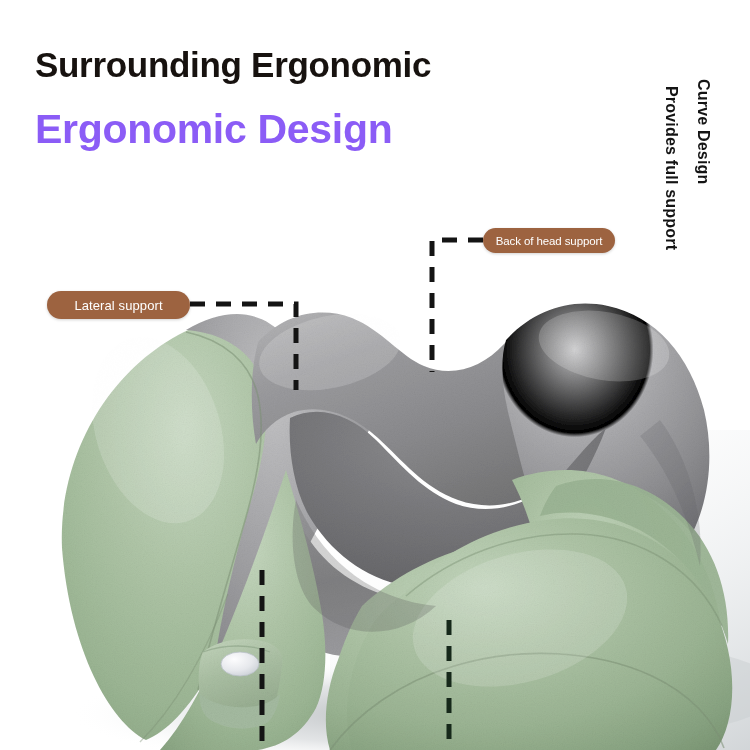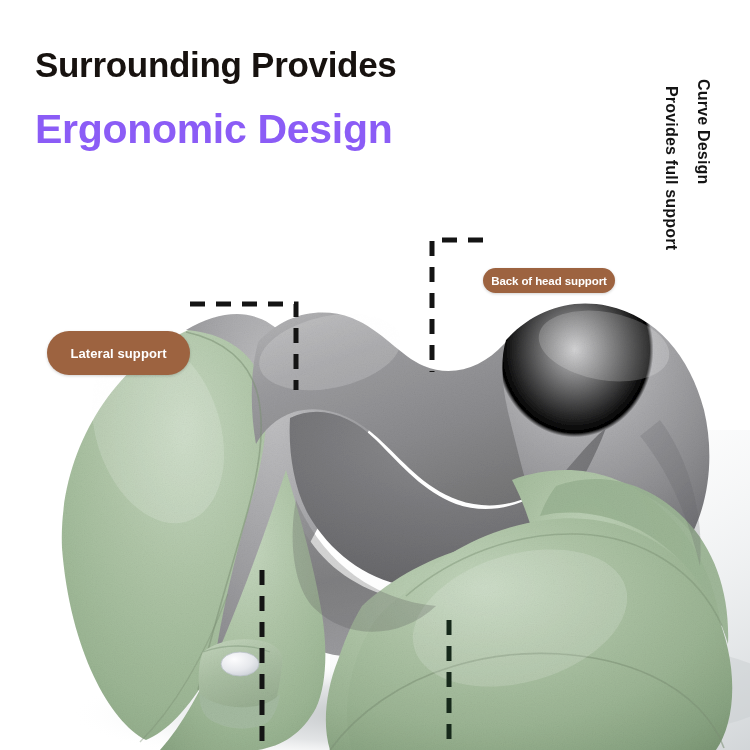--- a/index.html
+++ b/index.html
@@ -51,30 +51,29 @@
 
   
   .callout {
     position: absolute;
     display: flex;
     align-items: center;
     justify-content: center;
     background: #9d6340;
     color: #ffffff;
     border-radius: 999px;
-    font-weight: bold;
+    font-weight: normal;
     white-space: nowrap;
     box-shadow: 0 1px 3px rgba(0,0,0,0.18);
-    margin-top: 40px;
   }
   #callout-lateral-support {
     left: 47px;
     top: 291px;
     width: 143px;
-    height: 44px;
+    height: 28px;
     font-size: 13px;
     letter-spacing: 0.1px;
   }
   #callout-back-of-head {
     left: 483px;
     top: 228px;
     width: 132px;
     height: 25px;
     font-size: 11.5px;
     letter-spacing: -0.1px;
@@ -343,21 +342,21 @@
 
     <path d="M 190,304 L 296,304 L 296,390" fill="none" stroke="#141414" stroke-width="5" stroke-dasharray="15 11" stroke-linecap="butt"></path>
 
     <path d="M 483,240 L 432,240 L 432,372" fill="none" stroke="#141414" stroke-width="5" stroke-dasharray="15 11" stroke-linecap="butt"></path>
 
     <path d="M 262,570 L 262,750" fill="none" stroke="#141414" stroke-width="5" stroke-dasharray="15 11" stroke-linecap="butt"></path>
 
     <path d="M 449,620 L 449,750" fill="none" stroke="#16281a" stroke-width="5" stroke-dasharray="15 11" stroke-linecap="butt"></path>
   </svg>
 
-  <div class="headline" id="headline-line1">Surrounding Provides</div>
+  <div class="headline" id="headline-line1">Surrounding Ergonomic</div>
   <div class="headline" id="headline-line2">Ergonomic Design</div>
 
   <div class="vtext" id="vtext-curve-design">Curve Design</div>
   <div class="vtext" id="vtext-full-support">Provides full support</div>
 
   <div class="callout" id="callout-lateral-support">Lateral support</div>
 
   <div class="callout" id="callout-back-of-head">Back of head support</div>
 
 </div>

